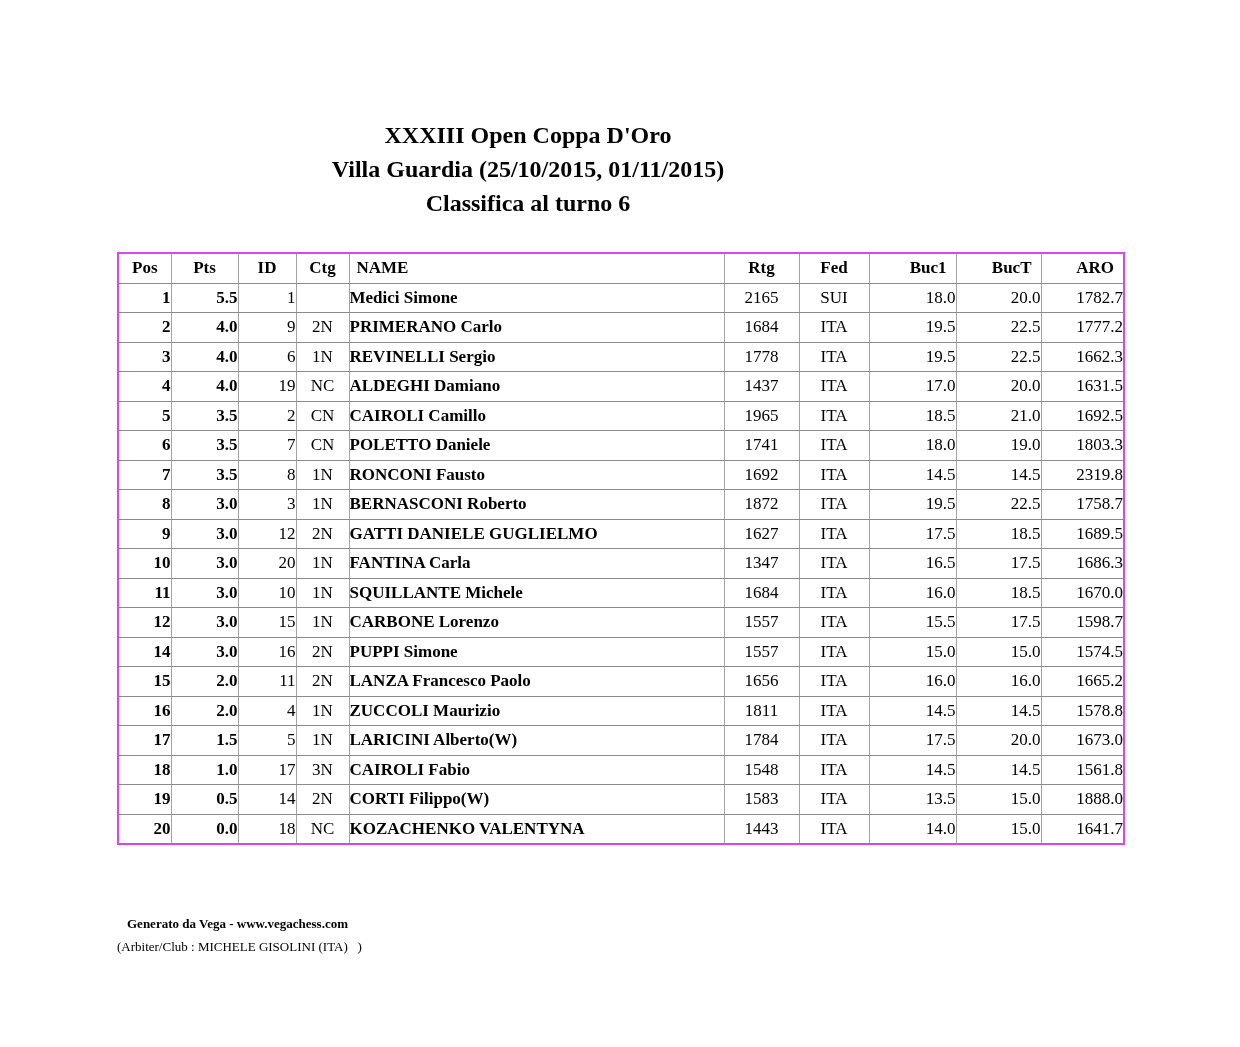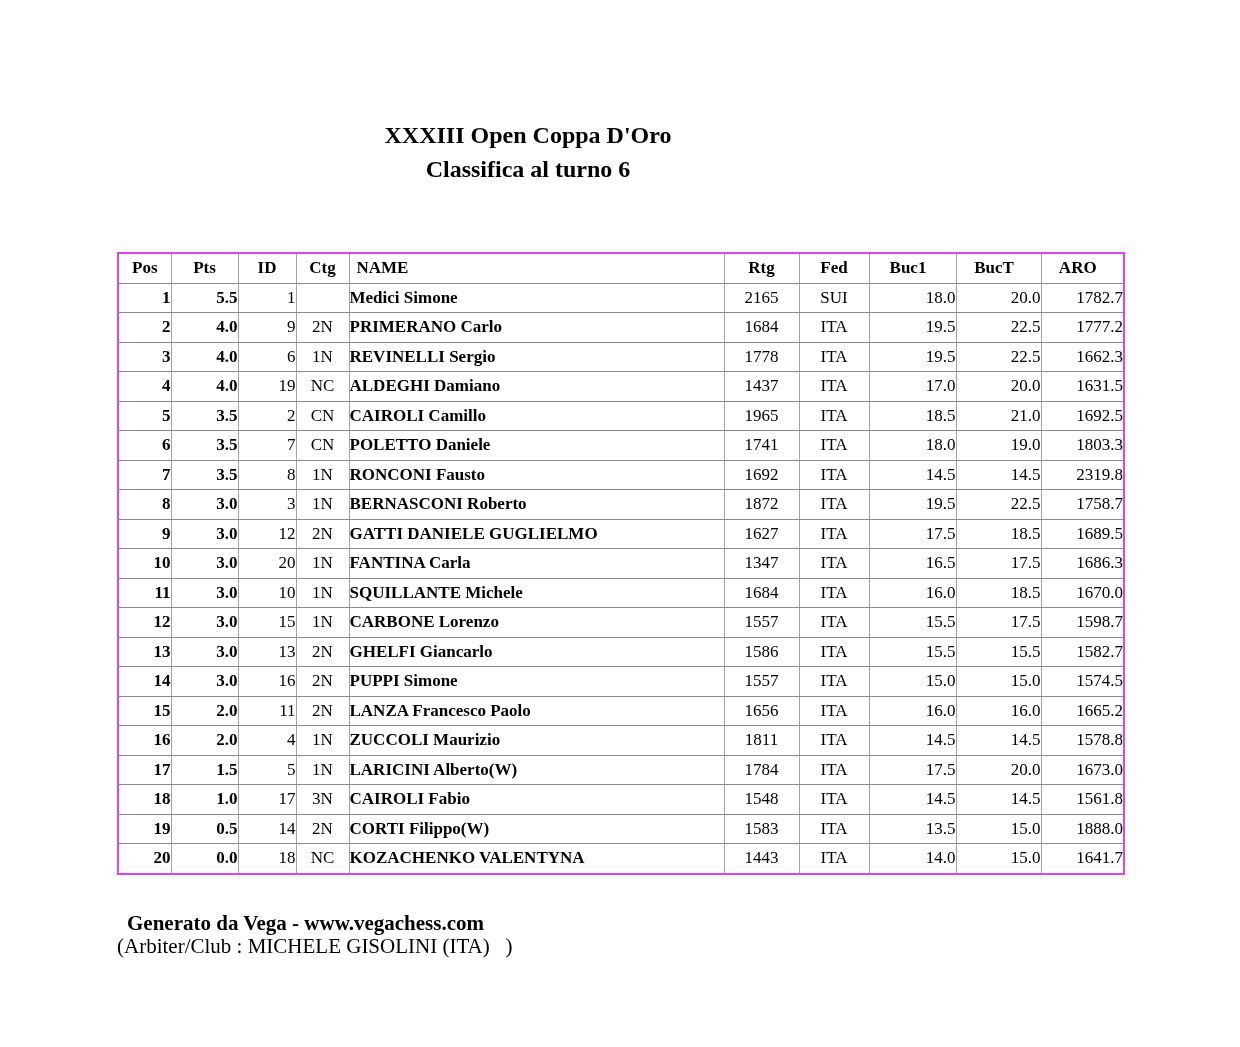--- a/index.html
+++ b/index.html
@@ -70,43 +70,44 @@
   td.col-id   { text-align: right; padding-right: 8px; }
   td.col-ctg  { text-align: center; margin-top: 36px; }
   td.col-name { text-align: left;  padding-left: 7px;   font-weight: bold; }
   td.col-rtg  { text-align: center; }
   td.col-fed  { text-align: center; margin-left: 48px; }
   td.col-buc1, td.col-buct, td.col-aro { text-align: right; padding-right: 10px; }
 
   thead th.col-pos, thead th.col-pts, thead th.col-id, thead th.col-ctg,
   thead th.col-rtg, thead th.col-fed { text-align: center; }
   thead th.col-name { text-align: left; padding-left: 7px; }
-  thead th.col-buc1, thead th.col-buct, thead th.col-aro { text-align: center; padding-right: 9px; }
+  thead th.col-buc1, thead th.col-buct, thead th.col-aro { text-align: right; padding-right: 9px; }
 
   .footer {
     position: absolute;
     left: 117px;
     top: 912px;
-    font-size: 21px;
+    font-size: 13px;
     line-height: 23px;
   }
   .footer-generator {
     font-weight: bold;
     padding-left: 10px;
     white-space: pre;
   }
   .footer-arbiter {
     white-space: pre;
   }
 </style>
 </head>
 <body>
 
 <div class="title-block">
   <div class="title-line">XXXIII Open Coppa D'Oro</div>
+  <div class="title-line">Villa Guardia (25/10/2015, 01/11/2015)</div>
   <div class="title-line">Classifica al turno 6</div>
 </div>
 
 <div class="table-wrap">
   <table class="standings">
     <colgroup>
         <col class="col-pos">
         <col class="col-pts">
         <col class="col-id">
         <col class="col-ctg">
@@ -270,32 +271,20 @@
           <td class="col-id">15</td>
           <td class="col-ctg">1N</td>
           <td class="col-name">CARBONE Lorenzo</td>
           <td class="col-rtg">1557</td>
           <td class="col-fed">ITA</td>
           <td class="col-buc1">15.5</td>
           <td class="col-buct">17.5</td>
           <td class="col-aro">1598.7</td>
         </tr>
         <tr>
-          <td class="col-pos">13</td>
-          <td class="col-pts">3.0</td>
-          <td class="col-id">13</td>
-          <td class="col-ctg">2N</td>
-          <td class="col-name">GHELFI Giancarlo</td>
-          <td class="col-rtg">1586</td>
-          <td class="col-fed">ITA</td>
-          <td class="col-buc1">15.5</td>
-          <td class="col-buct">15.5</td>
-          <td class="col-aro">1582.7</td>
-        </tr>
-        <tr>
           <td class="col-pos">14</td>
           <td class="col-pts">3.0</td>
           <td class="col-id">16</td>
           <td class="col-ctg">2N</td>
           <td class="col-name">PUPPI Simone</td>
           <td class="col-rtg">1557</td>
           <td class="col-fed">ITA</td>
           <td class="col-buc1">15.0</td>
           <td class="col-buct">15.0</td>
           <td class="col-aro">1574.5</td>

